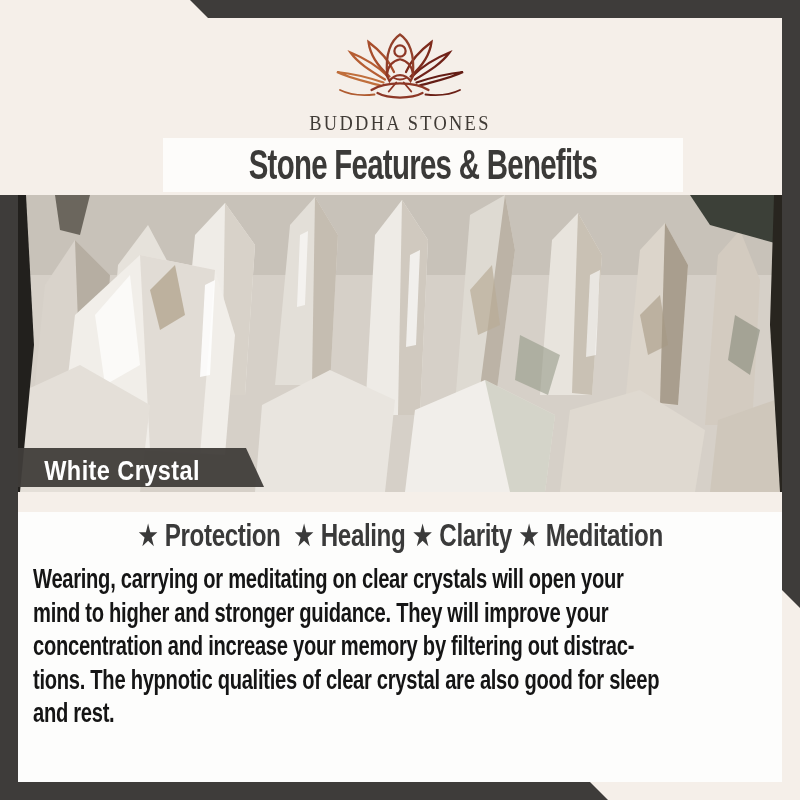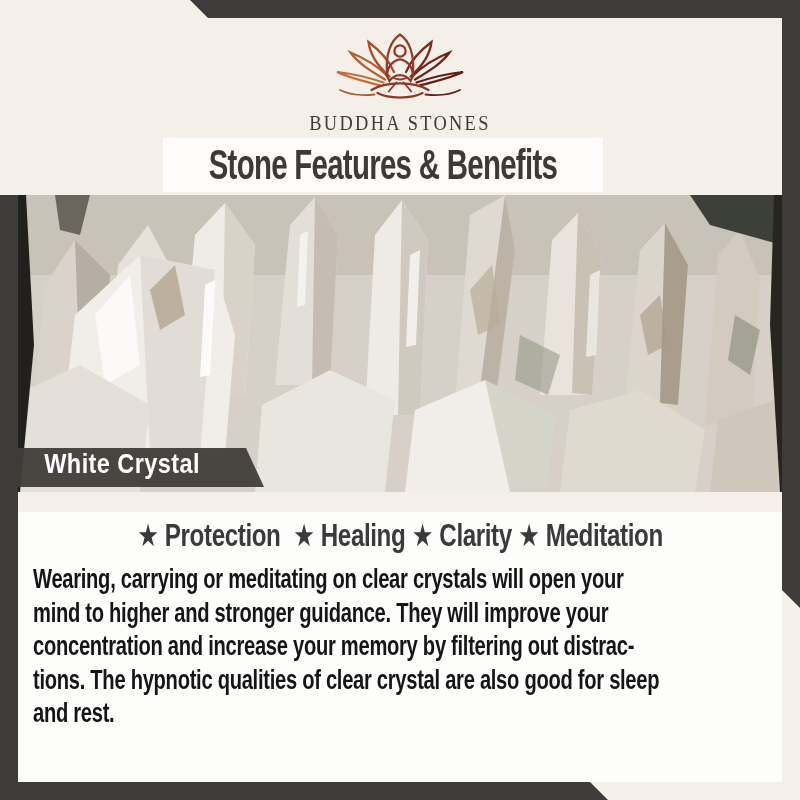--- a/index.html
+++ b/index.html
@@ -19,36 +19,36 @@
   .frame-left{left:0;top:195px;width:18px;height:605px;}
   
   .logo{position:absolute;left:325px;top:28px;width:150px;height:76px;}
   .brand{
     position:absolute;left:0;top:110px;width:800px;height:26px;
     text-align:center;font-family:"Liberation Serif","DejaVu Serif",serif;
     font-size:20px;letter-spacing:2.5px;color:#3f3a35;
     transform:scaleX(.92);transform-origin:center top;line-height:26px;
   }
   .title-band{
-    position:absolute;left:163px;top:138px;width:440px;height:54px;
+    position:absolute;left:163px;top:138px;width:520px;height:54px;
     background:#fdfcfa;display:flex;align-items:center;justify-content:center;
   }
   .title-band h1{
     margin:0;font-size:42px;font-weight:bold;color:#3b3a38;
     letter-spacing:-1px;white-space:nowrap;
     transform:scaleX(.7);transform-origin:center center;
   }
   
   .photo{position:absolute;left:0;top:195px;width:800px;height:297px;z-index:5;}
   .photo svg{display:block;}
   .stone-label{
     position:absolute;left:14px;top:253px;width:250px;height:39px;z-index:10;
     background:rgba(64,61,58,.95);
     clip-path:polygon(0 0,232px 0,250px 100%,0 100%);
-    display:flex;align-items:flex-start;
+    display:flex;align-items:flex-end;
   }
   .stone-label span{
     color:#ffffff;font-size:28px;font-weight:bold;letter-spacing:.5px;
     padding-left:36px;transform:scaleX(.84);transform-origin:left center;
     white-space:nowrap;
   }
   
   .content-band{
     position:absolute;left:0;top:512px;width:782px;height:270px;
     background:#fdfdfc;z-index:6;

